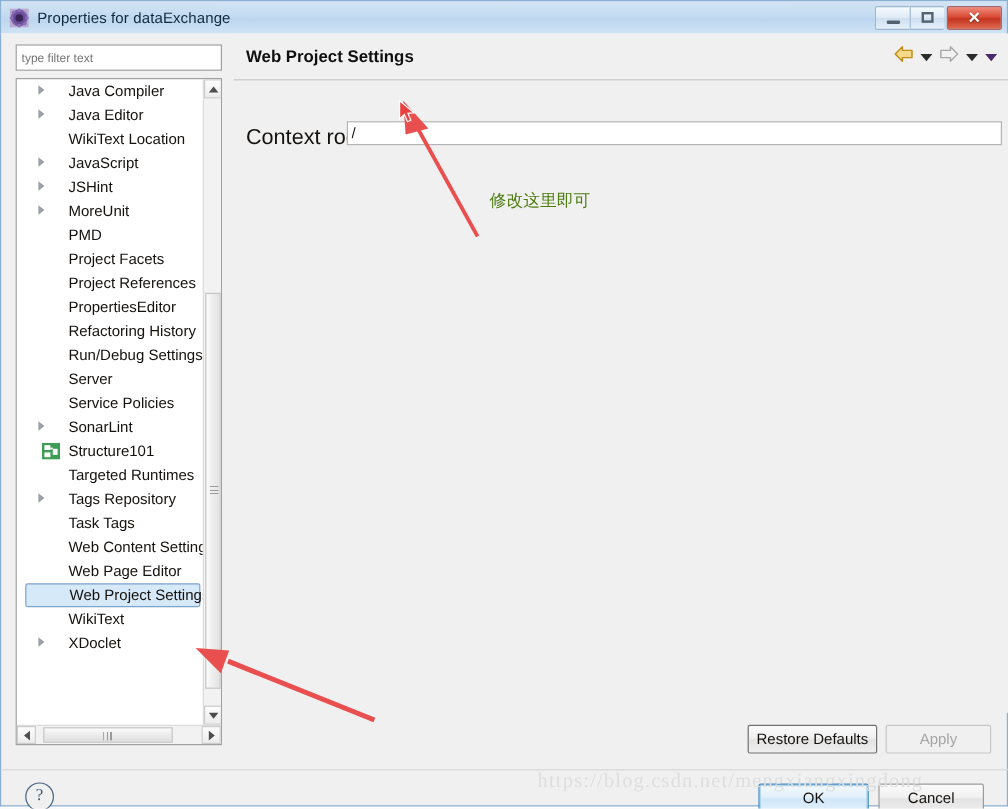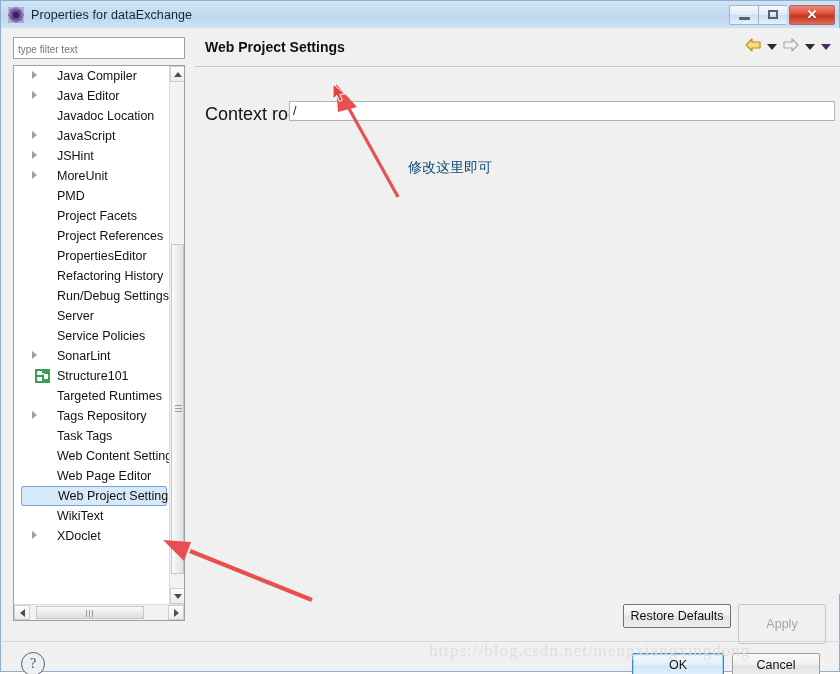--- a/index.html
+++ b/index.html
@@ -334,21 +334,21 @@
   }
   .btn.dark-border { border-color:#707070; }
   .btn.disabled { color: #a5a5a5; border-color:#c6c6c6; background:#f0f0f0; }
   .btn.primary {
     background: linear-gradient(180deg,#f2f9fe 0%, #e2f0fb 45%, #cfe6f8 52%, #e6f3fd 100%);
     border: 1px solid #3c8bc6;
     box-shadow: 0 0 0 1px #a8d0ea inset;
   }
 
   #btn-restore { left: 622px; top: 576px; width: 108px; height: 24px; }
-  #btn-apply   { left: 737px; top: 576px; width: 88px; height: 40px; }
+  #btn-apply   { left: 737px; top: 576px; width: 88px; height: 24px; }
   #btn-ok      { left: 631px; top: 625px; width: 92px; height: 25px; }
   #btn-cancel  { left: 731px; top: 625px; width: 88px; height: 25px; }
 
   .bottom-sep {
     position: absolute;
     left: 1px; top: 613px;
     width: 838px; height: 1px;
     background: #d8d8d8;
   }
   .help-btn {
@@ -362,34 +362,34 @@
     display:flex;align-items:center;justify-content:center;
     box-sizing:border-box;
     background: #f0f0f0;
     font-family: "Liberation Serif", serif;
   }
 
   
   .annot-text {
     position: absolute;
     left: 408px; top: 159px;
-    color: #0c4a6e;
+    color: #4d7c0f;
     font-size: 14px;
     white-space: nowrap;
     font-family: "DejaVu Sans", sans-serif;
   }
   .arrow-svg {
     position: absolute;
     left: 0; top: 0;
     width: 840px; height: 674px;
     pointer-events: none;
   }
   .watermark {
     position: absolute;
-    left: 429px; top: 641px;
+    left: 448px; top: 641px;
     font-family: "Liberation Serif", serif;
     font-size: 17px;
     color: #dedede;
     letter-spacing: 1px;
     white-space: nowrap;
   }
   .cursor-arrow {
     position: absolute;
     left: 332px; top: 83px;
     width: 16px; height: 22px;
@@ -436,21 +436,21 @@
     </div>
 
     <div class="client">
 
       <input class="filter-box" type="text" placeholder="type filter text" style="">
 
       <div class="tree-panel">
         <div class="tree-inner" id="tree-inner">
             <div class="tree-row"><span class="arrow"></span><span>Java Compiler</span></div>
             <div class="tree-row"><span class="arrow"></span><span>Java Editor</span></div>
-            <div class="tree-row"><span>Javadoc Location</span></div>
+            <div class="tree-row"><span>WikiText Location</span></div>
             <div class="tree-row"><span class="arrow"></span><span>JavaScript</span></div>
             <div class="tree-row"><span class="arrow"></span><span>JSHint</span></div>
             <div class="tree-row"><span class="arrow"></span><span>MoreUnit</span></div>
             <div class="tree-row"><span>PMD</span></div>
             <div class="tree-row"><span>Project Facets</span></div>
             <div class="tree-row"><span>Project References</span></div>
             <div class="tree-row"><span>PropertiesEditor</span></div>
             <div class="tree-row"><span>Refactoring History</span></div>
             <div class="tree-row"><span>Run/Debug Settings</span></div>
             <div class="tree-row"><span>Server</span></div>

